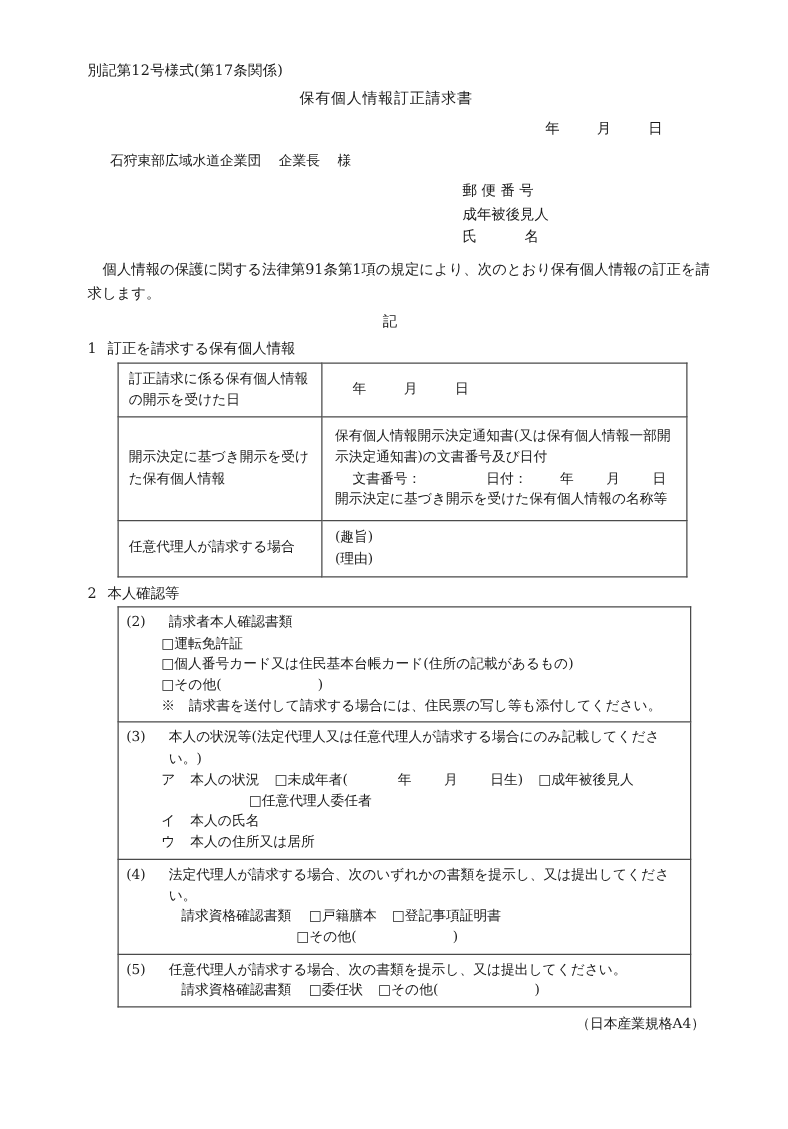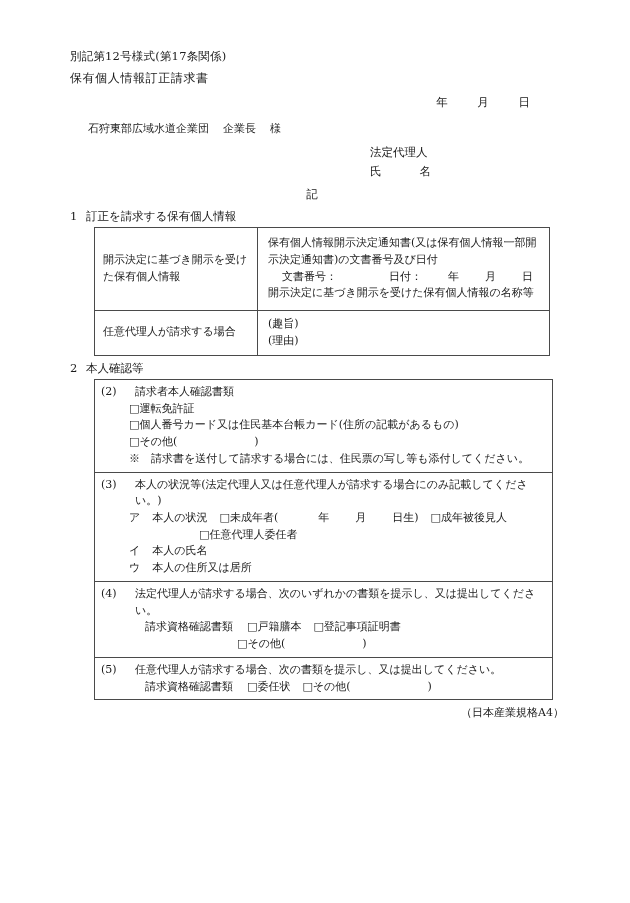--- a/index.html
+++ b/index.html
@@ -25,21 +25,21 @@
     box-sizing: border-box;
     padding: 48px 62px 0 70px;
   }
 
   
   .form-code {
     font-size: 11.5px;
     letter-spacing: 0.2px;
   }
   .doc-title {
-    text-align: left;
+    text-align: center;
     font-size: 12px;
     margin-top: 4px;
     letter-spacing: 0.6px;
     padding-right: 20px;
   }
   .date-line {
     margin-top: 7px;
     padding-right: 38px;
     text-align: right;
     font-size: 11.5px;
@@ -148,33 +148,41 @@
     <span class="u">年</span>
     <span class="u">月</span>
     <span class="u">日</span>
   </div>
 
   <div class="addressee">
     <span>石狩東部広域水道企業団</span><span class="gap"></span><span>企業長</span><span class="gap"></span><span>様</span>
   </div>
 
   <div class="applicant-block">
-    <div>法定代理人</div>
+    <div>郵 便 番 号</div>
+    <div>成年被後見人</div>
     <div class="sp-name"><span>氏</span><span class="wide"></span><span>名</span></div>
   </div>
 
+  <div class="intro"><span class="indent"></span><span>個人情報の保護に関する法律第91条第1項の規定により、次のとおり保有個人情報の訂正を請求します。</span></div>
 
   <div class="ki">記</div>
 
   <div class="sec-head">
     <span class="num">1</span><span>訂正を請求する保有個人情報</span>
   </div>
 
   <table class="t1">
     <tbody>
+        <tr>
+      <td class="label" style="height:34px">訂正請求に係る保有個人情報の開示を受けた日</td>
+      <td class="value">
+        <span class="ind1"></span><span class="dt">年</span><span class="dt">月</span><span class="dt">日</span>
+      </td>
+    </tr>
     <tr>
       <td class="label" style="height:74px">開示決定に基づき開示を受けた保有個人情報</td>
       <td class="value">
         <div>保有個人情報開示決定通知書(又は保有個人情報一部開示決定通知書)の文書番号及び日付</div>
         <div>
           <span class="ind1"></span><span>文書番号：</span><span style="display:inline-block;width:52px"></span><span>日付：</span><span style="display:inline-block;width:26px"></span><span class="dt-s">年</span><span class="dt-s">月</span><span class="dt-s">日</span>
         </div>
         <div>開示決定に基づき開示を受けた保有個人情報の名称等</div>
       </td>
     </tr>

